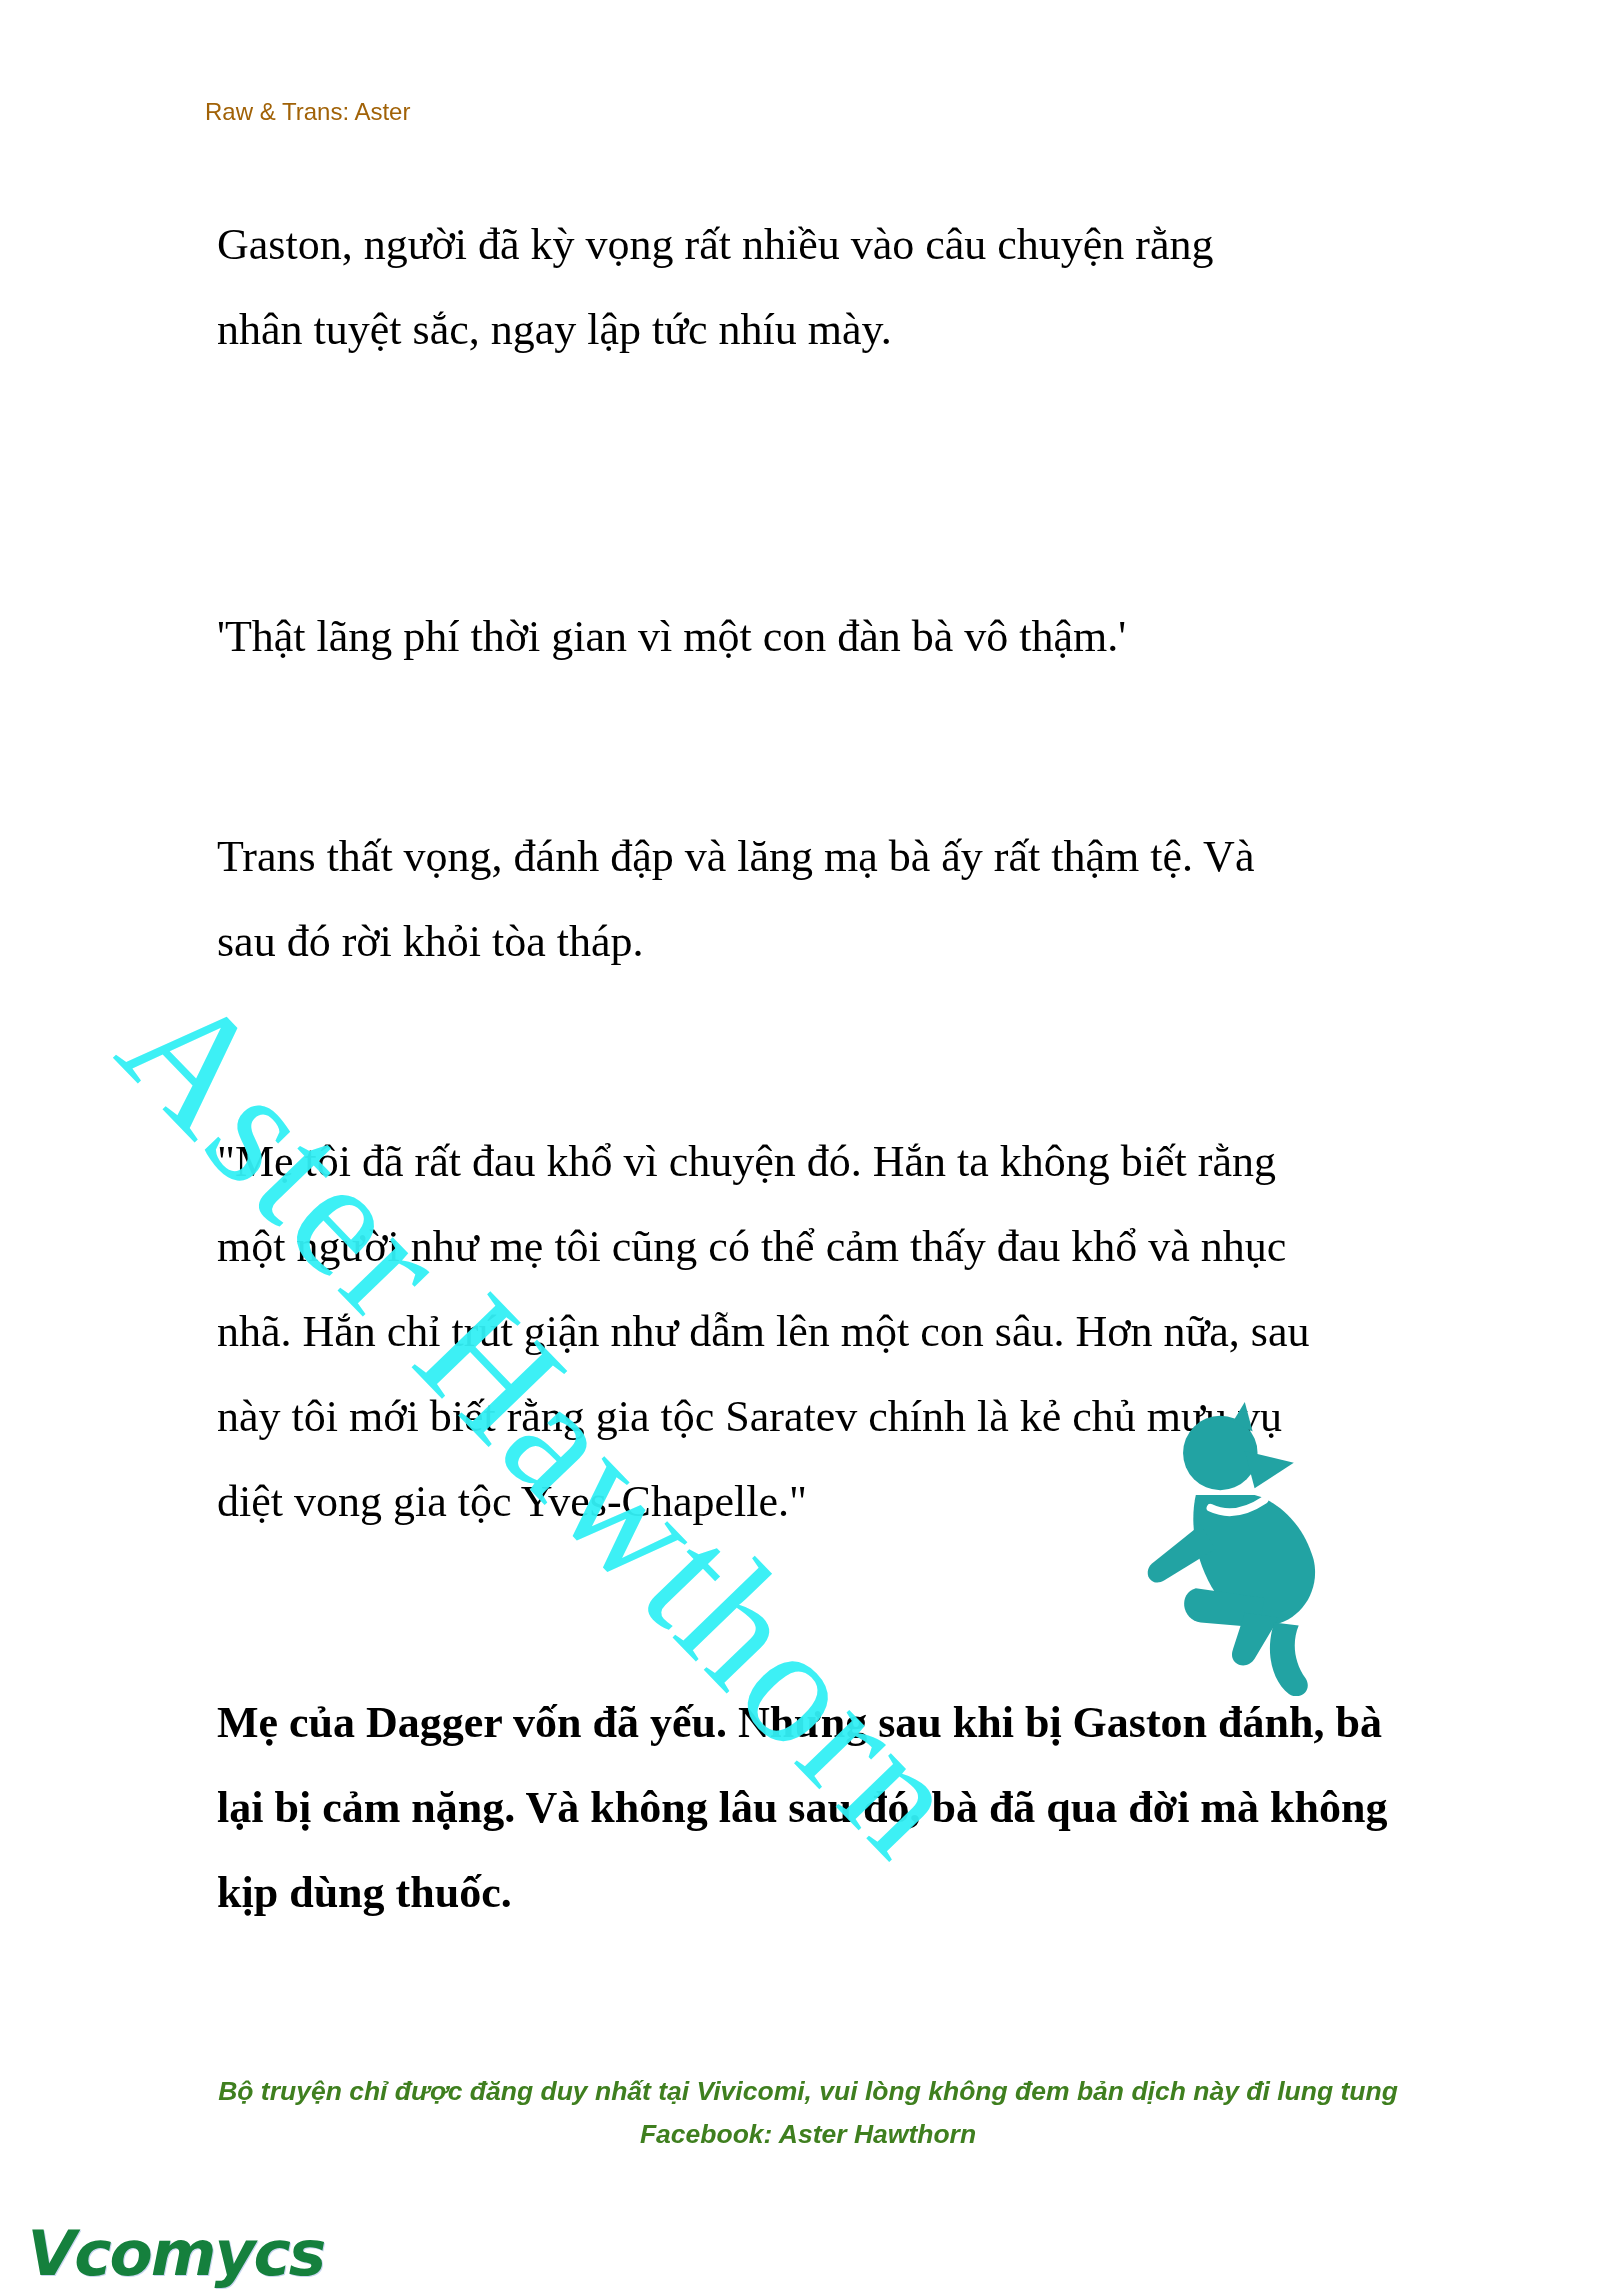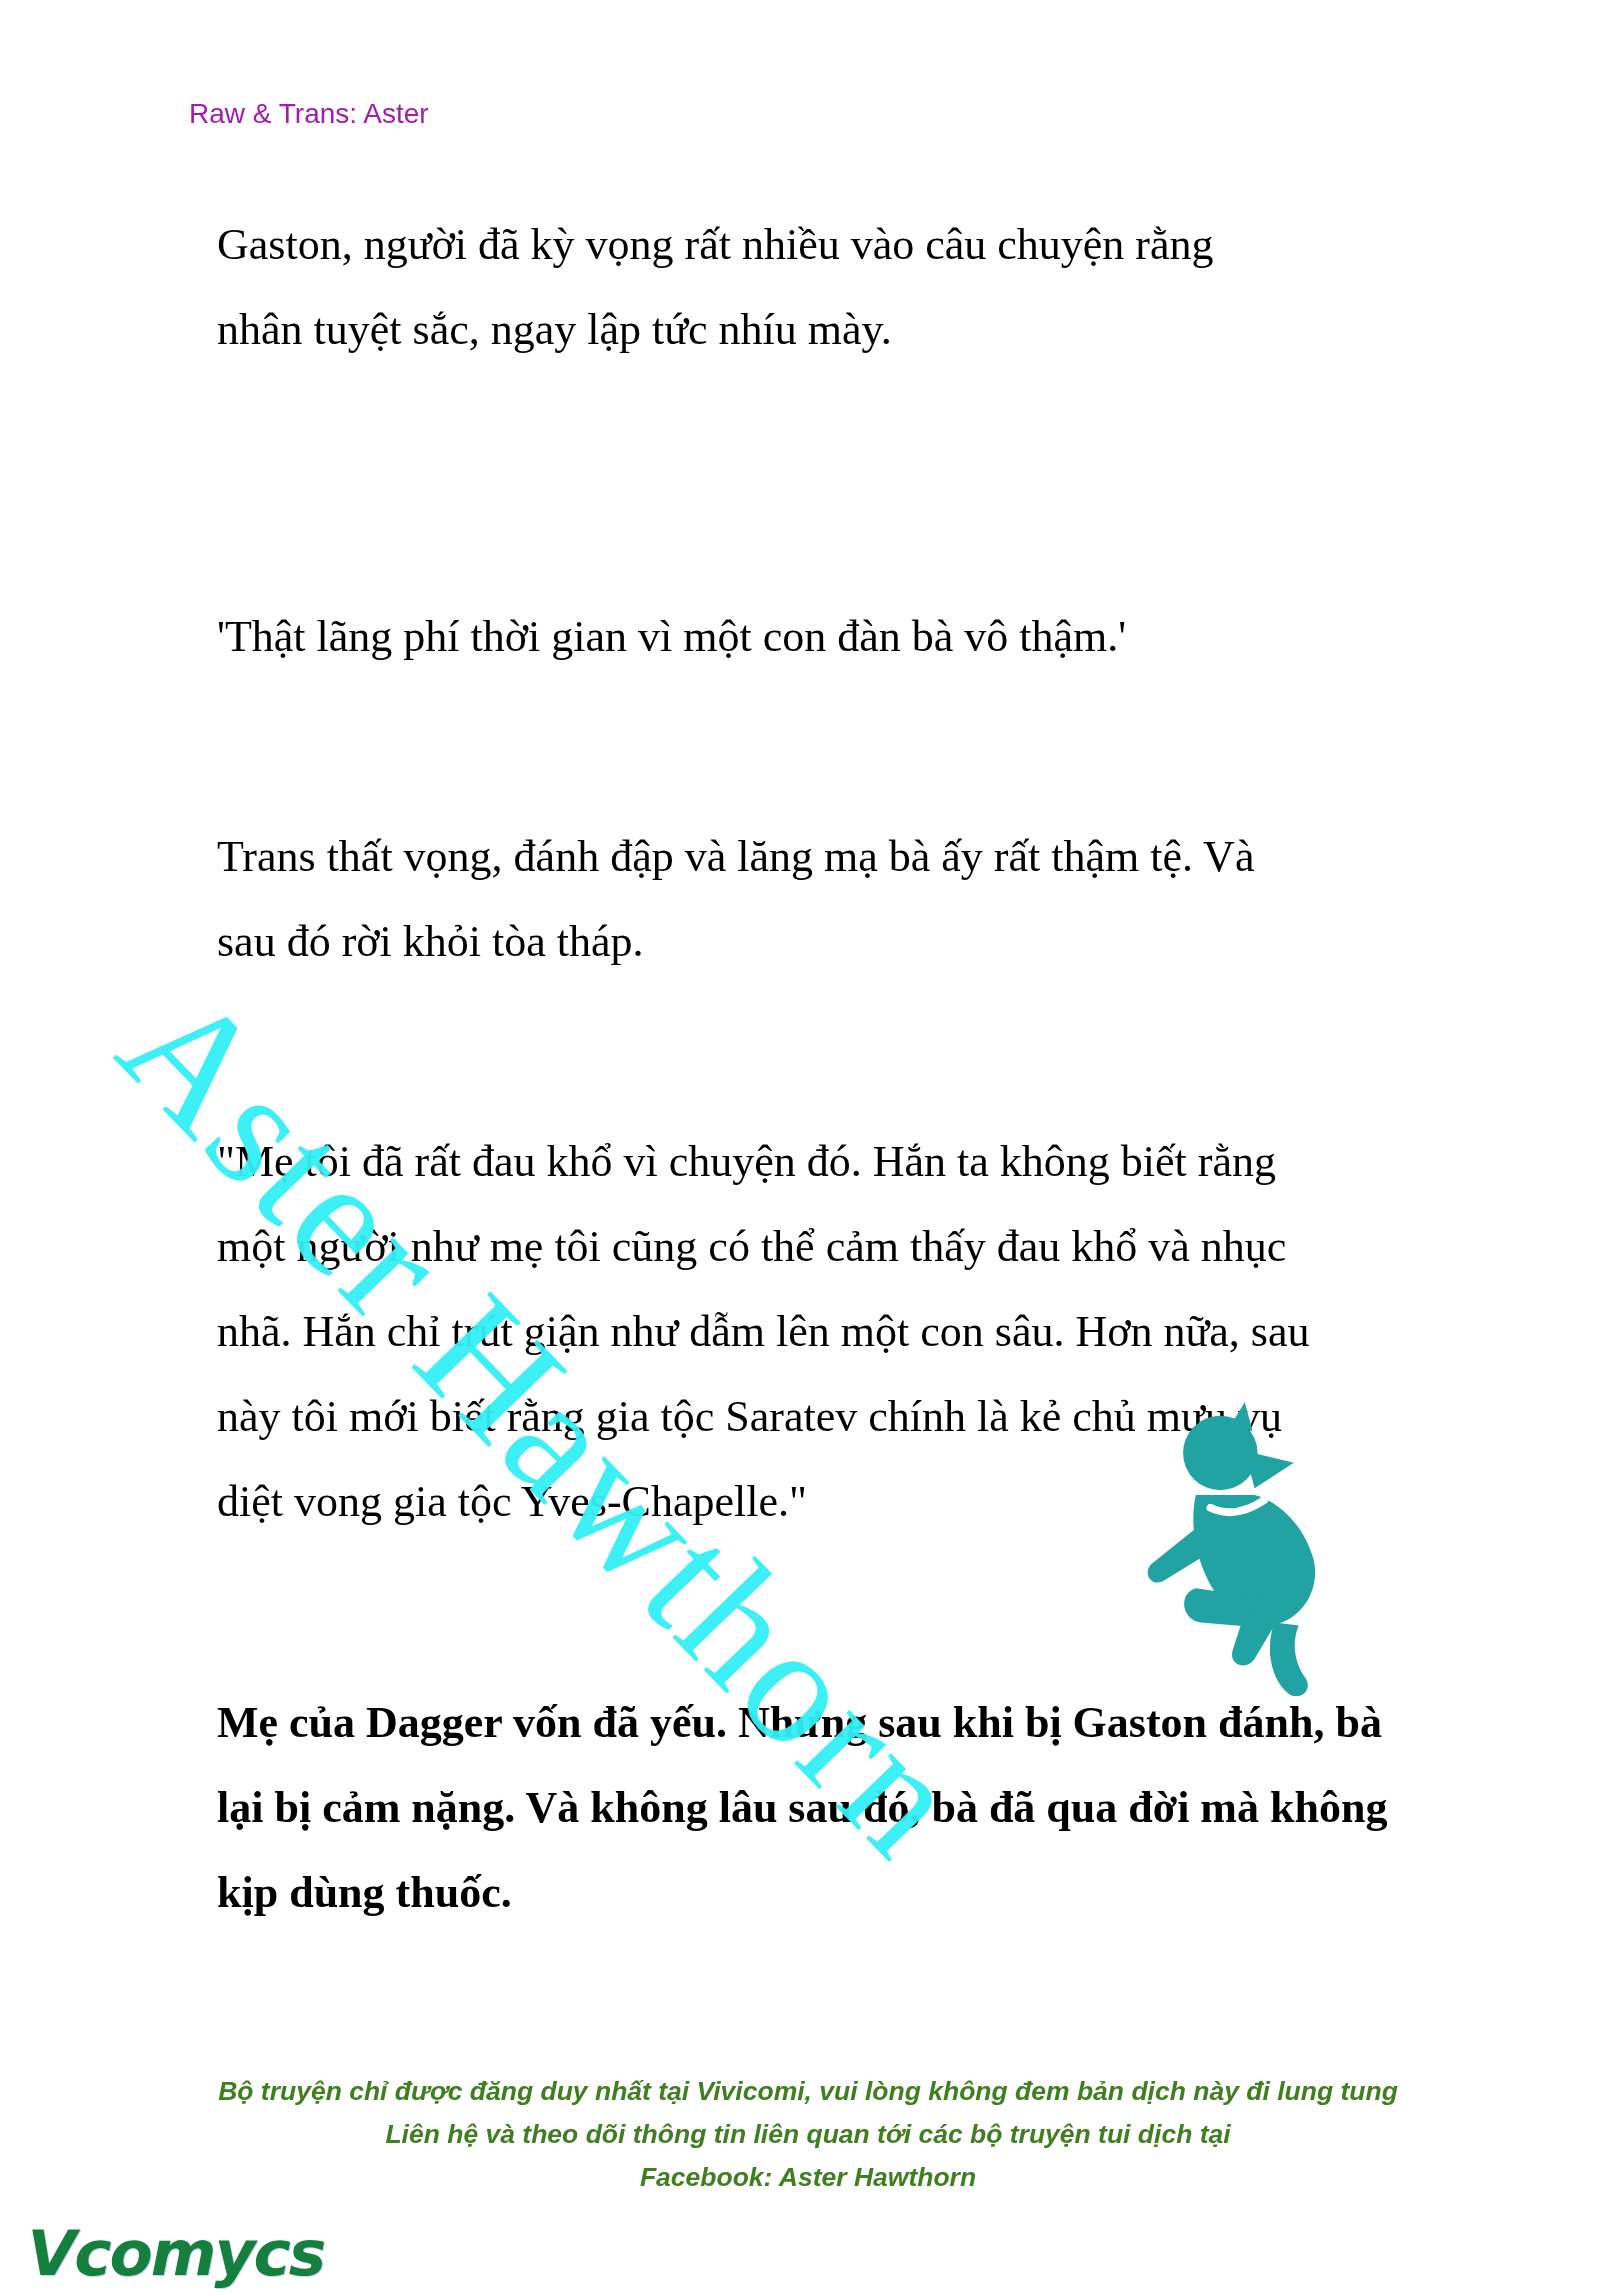--- a/index.html
+++ b/index.html
@@ -1,20 +1,20 @@
 <!DOCTYPE html>
 <html><head>
 <meta charset="utf-8">
 <style>
   html, body { margin:0; padding:0; background:#ffffff; }
   body { width:1621px; height:2293px; position:relative; overflow:hidden; }
   .page { position:absolute; left:0; top:0; width:1621px; height:2293px; background:#fff; }
   .header-credit {
-    position:absolute; left:189px; top:98px;
-    font-family:"Liberation Sans", sans-serif; font-size:28px; color:#a21caf;
+    position:absolute; left:205px; top:98px;
+    font-family:"Liberation Sans", sans-serif; font-size:24px; color:#a16207;
   }
   .para {
     position:absolute; left:199px; width:1274px;
     font-family:"Liberation Serif", serif; font-size:44px; color:#000;
     line-height:85px; margin:18px;
   }
   .para .line { display:block; white-space:nowrap; }
   #p1 { top:184px; }
   #p2 { top:576px; }
   #p3 { top:796px; }
@@ -93,20 +93,19 @@
       <path d="M120,215 L155,220 L130,262 C122,275 102,268 108,252 Z"></path>
 
       <path d="M150,225 C140,255 148,285 165,298 C175,305 190,295 182,282 C170,265 168,245 175,228 Z"></path>
     </g>
 
     <path d="M85,108 Q110,120 140,100" stroke="#ffffff" stroke-width="8" fill="none" stroke-linecap="round"></path>
   </svg>
 
   <div class="footer-notice">
     <span class="fline">Bộ truyện chỉ được đăng duy nhất tại Vivicomi, vui lòng không đem bản dịch này đi lung tung</span>
-    <span class="fline">Liên hệ và theo dõi thông tin liên quan tới các bộ truyện tui dịch tại</span>
     <span class="fline">Facebook: Aster Hawthorn</span>
   </div>
 
   <div class="logo">Vcomycs</div>
 
 </div>
 
 
 </body></html>

